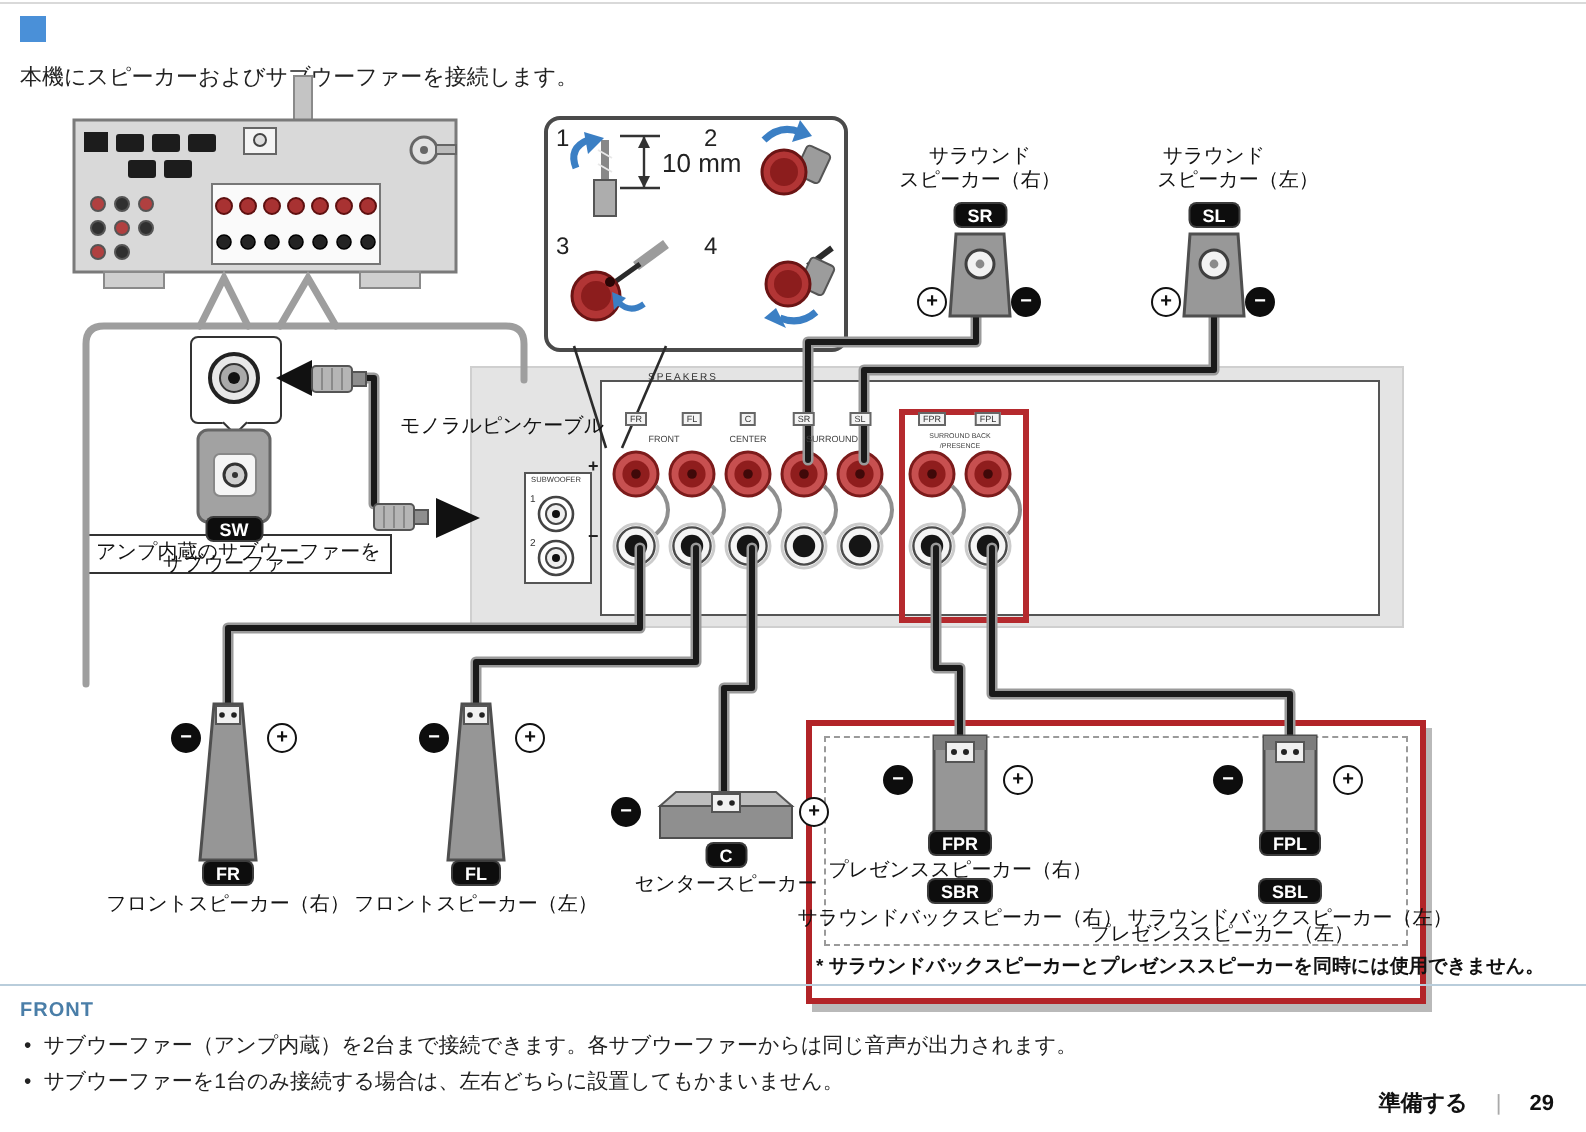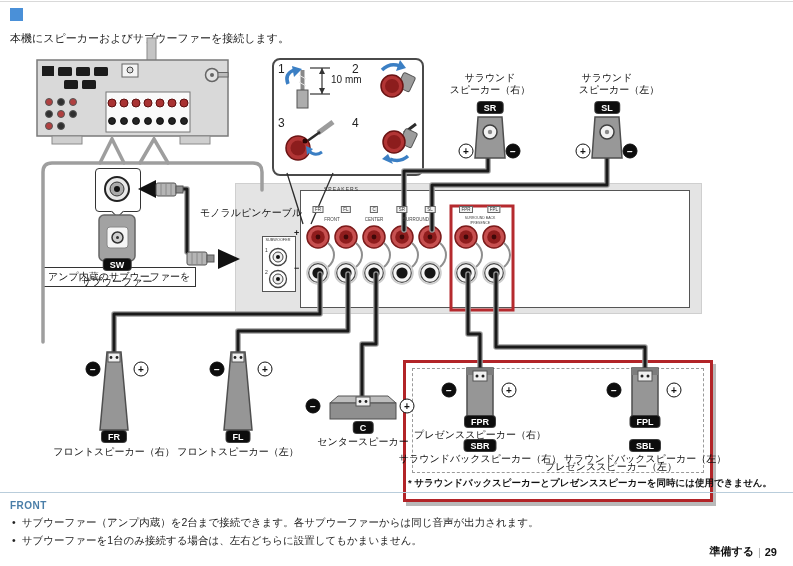--- a/index.html
+++ b/index.html
@@ -6,21 +6,21 @@
   .page{position:relative;width:793px;height:566px;background:#fff;overflow:hidden;
         font-family:"Liberation Sans","DejaVu Sans",sans-serif;color:#111;}
   .abs{position:absolute;}
   .rule{height:1px;background:#d9d9d9;}
   .title-square{width:13px;height:13px;background:#4a90d8;display:inline-block;}
   .page-title{font-size:15px;font-weight:bold;color:#1a1a1a;white-space:nowrap;}
   .intro{font-size:11px;color:#222;white-space:nowrap;}
   
   .instr-box{border:2px solid #4a4a4a;border-radius:8px;background:#fff;}
   .stepnum{font-size:12px;color:#222;}
-  .measure{font-size:10px;color:#222;}
+  .measure{font-size:13px;color:#222;}
   
   .gray-panel{background:#e4e4e4;border:1px solid #cfcfcf;}
   .white-area{background:#fff;border:1px solid #555;}
   .jackbox{background:#fff;border:1px solid #555;}
   .tinylabel{font-size:5px;color:#333;white-space:nowrap;}
   .tchip{font-size:4.5px;color:#333;border:0.5px solid #666;background:#f4f4f4;
          padding:0 1.5px;white-space:nowrap;transform:translateX(-50%);display:inline-block;}
   .grp{font-size:4.5px;color:#444;white-space:nowrap;transform:translateX(-50%);display:inline-block;}
   .grp2{font-size:3.5px;color:#444;white-space:nowrap;transform:translateX(-50%);display:inline-block;}
   .rowsign{font-size:9px;font-weight:bold;color:#222;}
@@ -41,21 +41,21 @@
   .dashedbox{border:1px dashed #9a9a9a;}
   .rednote{font-size:9.5px;color:#111;white-space:nowrap;}
   
   .zoombox{background:#fff;border:1.5px solid #333;border-radius:4px;}
   .zoombox .notch{position:absolute;left:17px;bottom:-5px;width:8px;height:8px;background:#fff;
                   border-right:1.5px solid #333;border-bottom:1.5px solid #333;transform:rotate(45deg);}
   
   .note-label{font-size:10px;font-weight:bold;color:#4a7ea8;letter-spacing:0.5px;}
   .bullet-line{font-size:10.5px;color:#222;white-space:nowrap;}
   .bullet-dot{margin-right:6px;}
-  .footer{display:flex;align-items:center;gap:4px;font-size:11px;}
+  .footer{display:flex;align-items:center;gap:14px;font-size:11px;}
   .footer .sec{font-weight:bold;}
   .footer .sep{color:#aaa;}
   .footer .pg{font-weight:bold;}
   svg.overlay{position:absolute;left:0;top:0;pointer-events:none;}
   .lab-layer{position:absolute;left:0;top:0;width:793px;height:566px;pointer-events:none;}
 </style>
 </head>
 <body>
 
 <div class="page">

